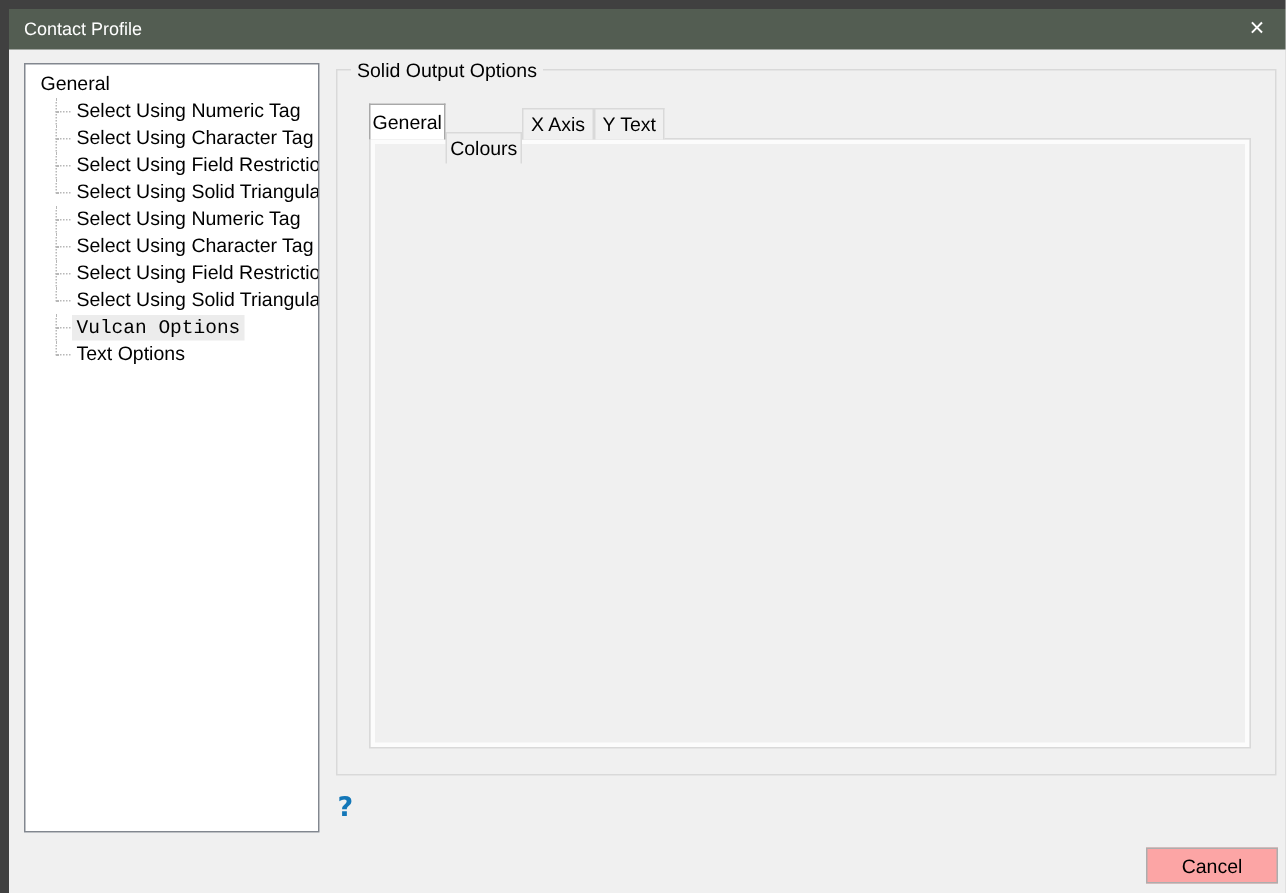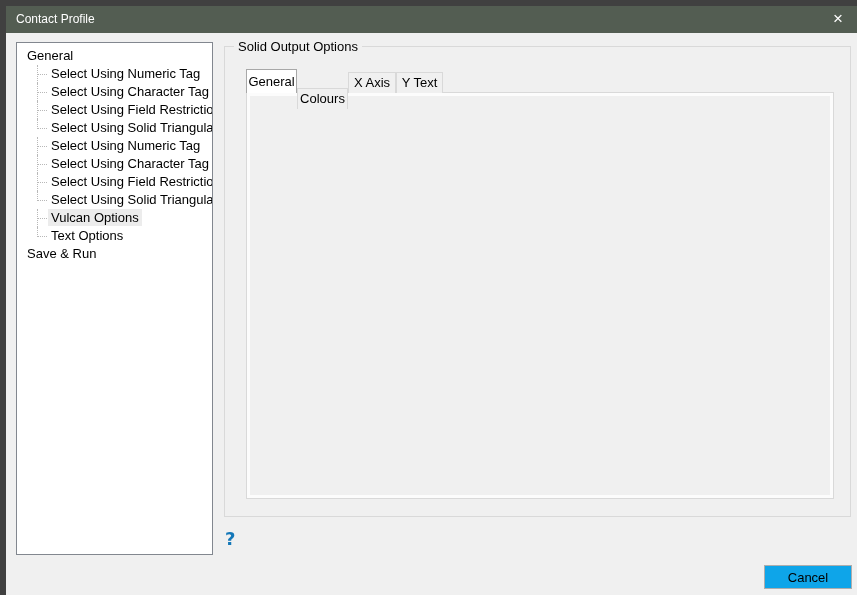--- a/index.html
+++ b/index.html
@@ -19,21 +19,21 @@
     background:#ffffff; border:1px solid #82878f; box-sizing:border-box;
     padding-top:4px; font-size:13px; overflow:hidden; }
   .tree-item { height:18px; line-height:18px; white-space:nowrap; }
   .tree-item.root { padding-left:7px; }
   .tree-item.child { position:relative; margin-left:20px; padding-left:11px; }
   .tree-item.child::before { content:""; position:absolute; left:0; top:0; height:9px; width:9px;
     border-left:1px dotted #b8b8b8; border-bottom:1px dotted #b8b8b8; }
   .tree-item.child:not(.last)::after { content:""; position:absolute; left:0; top:9px; bottom:0;
     width:0; border-left:1px dotted #b8b8b8; }
   .tree-item .txt { padding:1px 3px; }
-  .tree-item.selected .txt { background:#ececec; }
+  .tree-item.selected .txt { background:#ececec;font-family:Liberation Mono, monospace; }
   
   .groupbox { position:absolute; border:1px solid #dcdcdc; box-sizing:border-box; }
   .gb-label { position:absolute; top:-8px; left:9px; background:#f0f0f0; padding:0 4px;
     font-size:13px; line-height:15px; white-space:nowrap; }
   #gb-main  { left:218px; top:40px;  width:627px; height:471px; border-color:#d9d9d9; }
   #gb-gts   { left:252px; top:105px; width:565px; height:127px; }
   #gb-text  { left:252px; top:245px; width:565px; height:53px;  }
   #gb-disp  { left:252px; top:312px; width:565px; height:161px; }
   
   .tab { position:absolute; box-sizing:border-box; font-size:13px; text-align:center;
@@ -70,21 +70,21 @@
   #cb-underlay { left:272px; top:421px; }
   #cb-keep     { left:272px; top:441px; }
   .cb { display:inline-block; width:13px; height:13px; border:1px solid #4a4a4a; background:#ffffff;
     vertical-align:top; text-align:center; font-size:12px; line-height:13px; color:#1a1a1a; }
   .cb.checked::before { content:"\2713"; font-weight:bold; }
   .cbrow .cbl { margin-left:6px; vertical-align:top; line-height:15px; display:inline-block; }
   
   .help { position:absolute; left:219px; top:522px; color:#1377b8; font-size:18px; font-weight:bold;
     font-family:"DejaVu Sans", sans-serif; cursor:default; }
   .btn { position:absolute; left:758px; top:559px; width:88px; height:24px;
-    background:#0ea5e9; border:1px solid #adadad; font-family:"Liberation Sans",sans-serif;
+    background:#fca5a5; border:1px solid #adadad; font-family:"Liberation Sans",sans-serif;
     font-size:13px; color:#000; cursor:default; }
 </style>
 </head>
 <body>
 
 <div class="window">
 
   <div class="titlebar">
     <span class="title">Contact Profile</span>
     <span class="close">×</span>
@@ -95,21 +95,20 @@
       <div class="tree-item child"><span class="txt">Select Using Numeric Tag</span></div>
       <div class="tree-item child"><span class="txt">Select Using Character Tag</span></div>
       <div class="tree-item child"><span class="txt">Select Using Field Restriction</span></div>
       <div class="tree-item child last"><span class="txt">Select Using Solid Triangulation</span></div>
       <div class="tree-item child"><span class="txt">Select Using Numeric Tag</span></div>
       <div class="tree-item child"><span class="txt">Select Using Character Tag</span></div>
       <div class="tree-item child"><span class="txt">Select Using Field Restriction</span></div>
       <div class="tree-item child last"><span class="txt">Select Using Solid Triangulation</span></div>
       <div class="tree-item child selected"><span class="txt">Vulcan Options</span></div>
       <div class="tree-item child last"><span class="txt">Text Options</span></div>
-      <div class="tree-item root"><span class="txt">Save &amp; Run</span></div>
     </div>
 
   <div class="groupbox" id="gb-main">
     <span class="gb-label">Solid Output Options</span>
   </div>
 
   <div id="tabstrip">
       <div class="tab active">General</div>
       <div class="tab">Colours</div>
       <div class="tab">X Axis</div>

